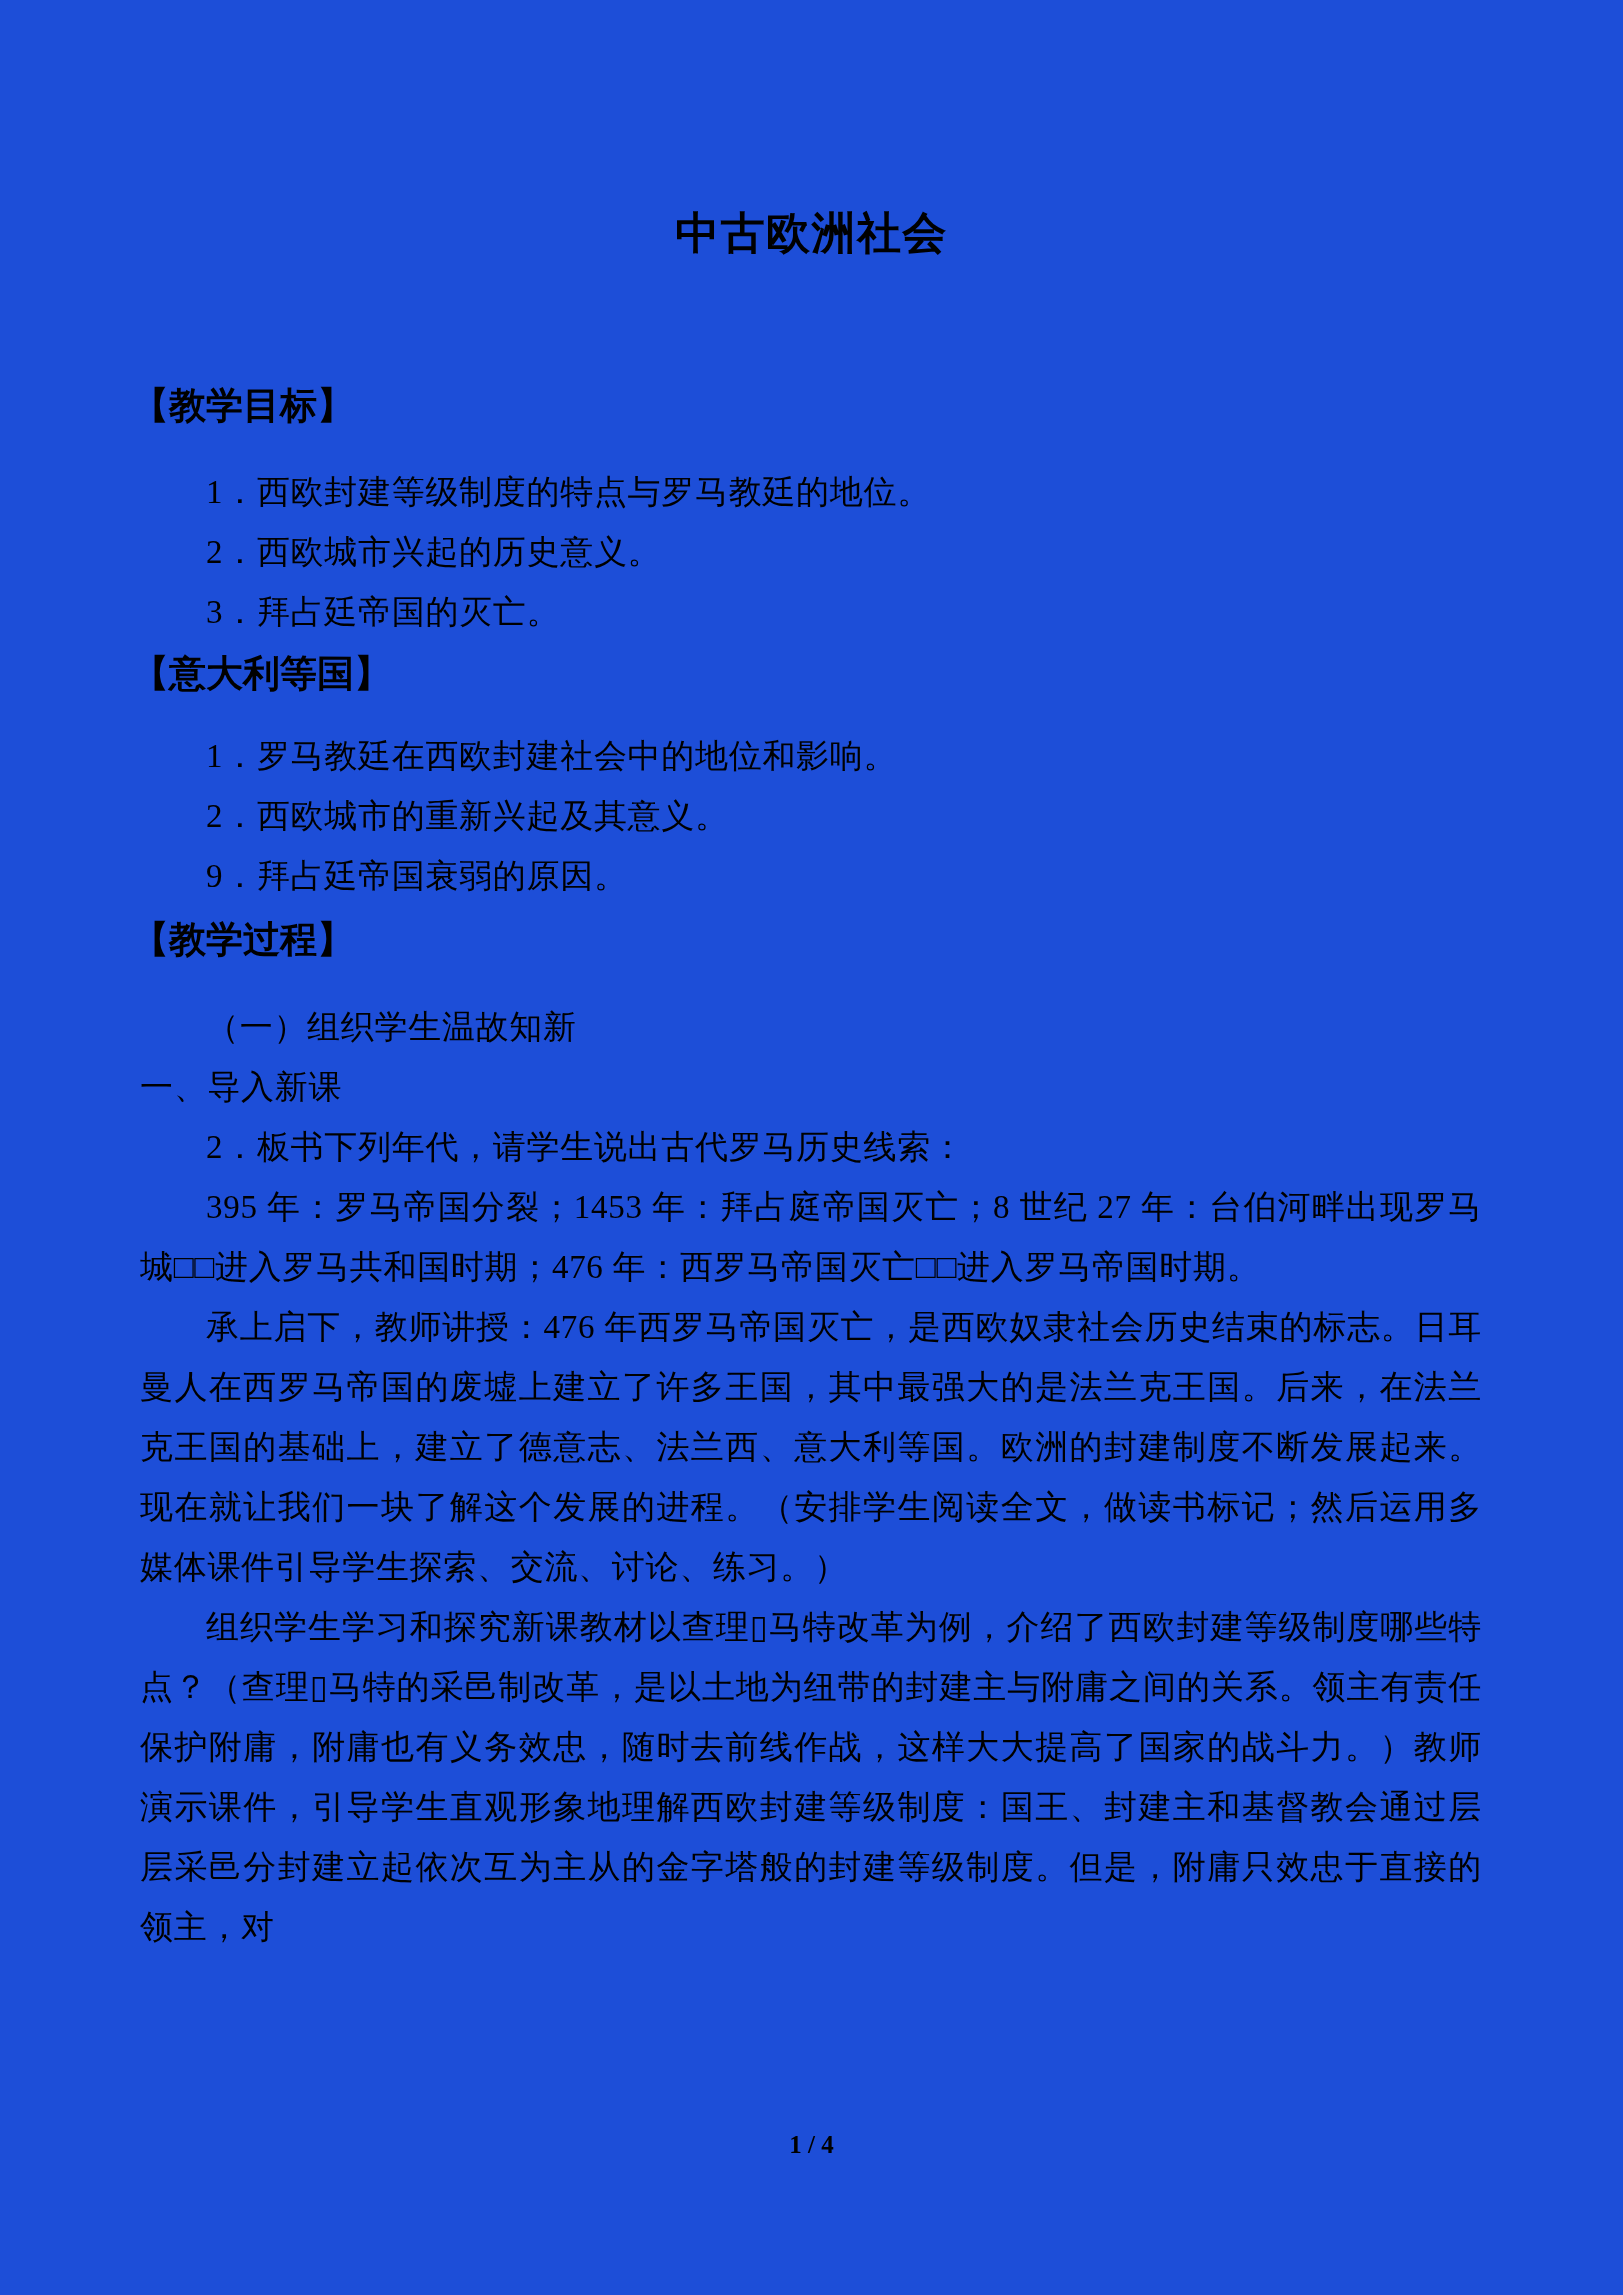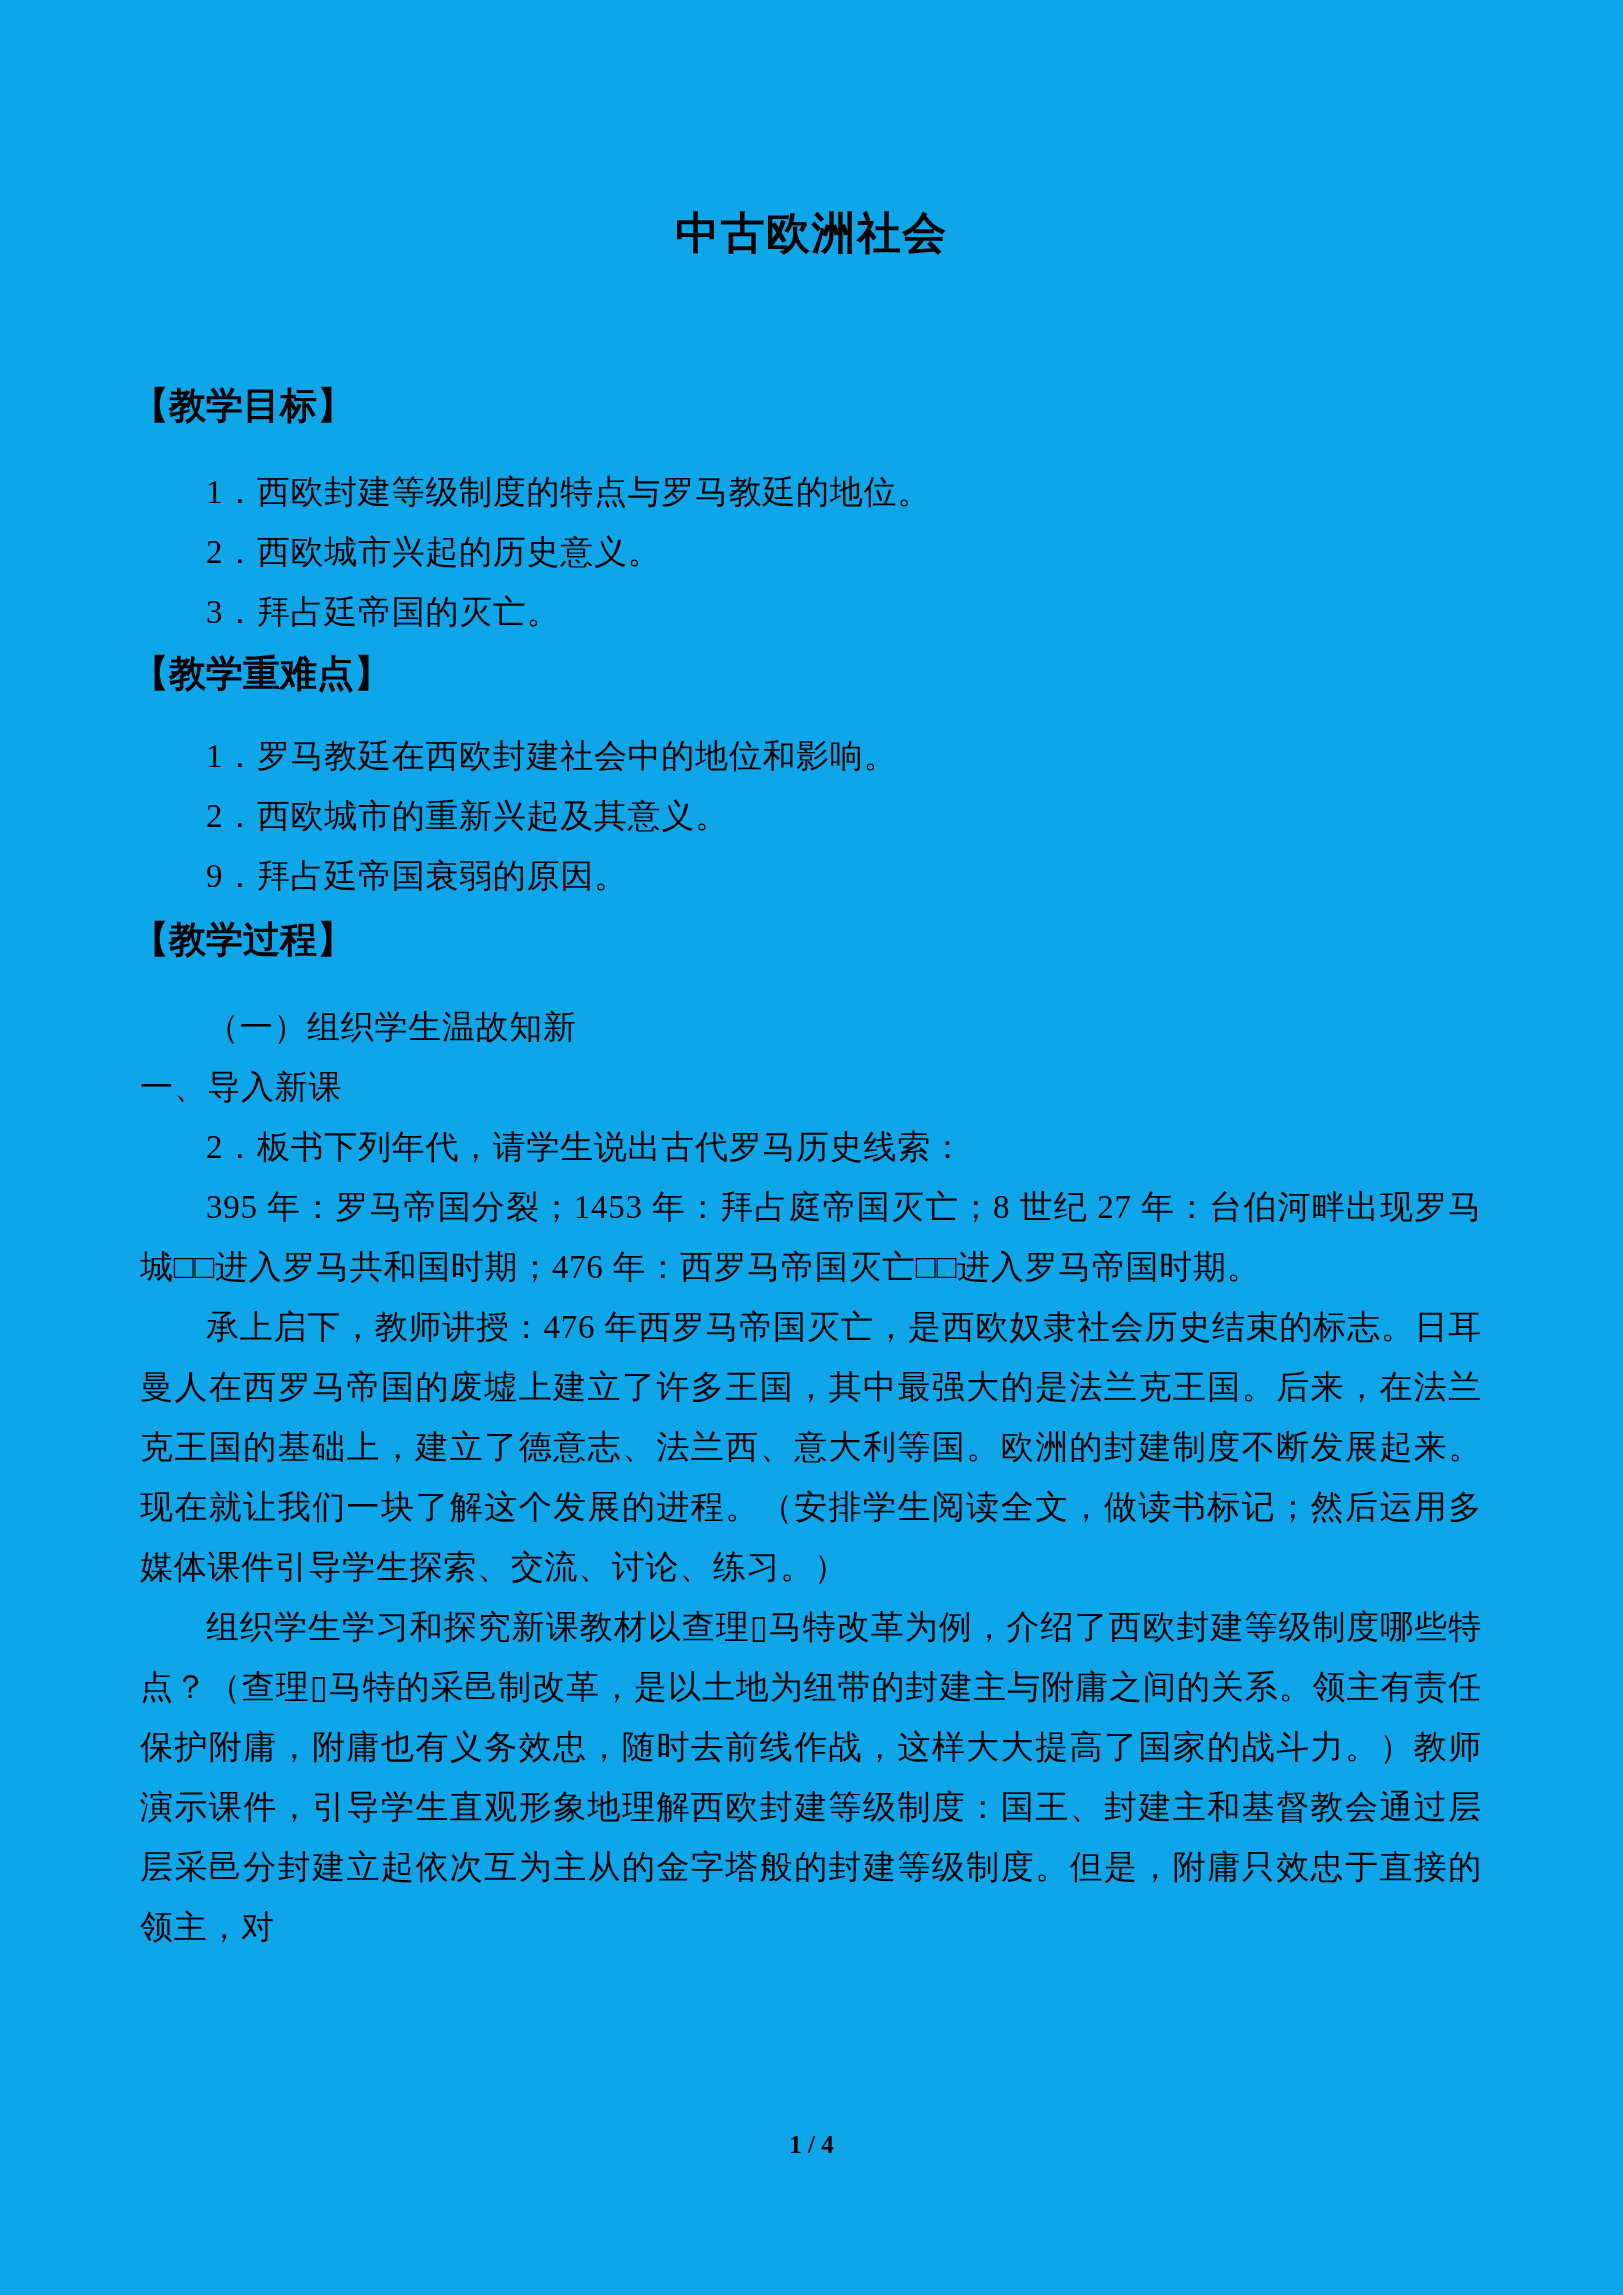--- a/index.html
+++ b/index.html
@@ -1,20 +1,20 @@
 <!DOCTYPE html>
 <html style="font-size:11px"><head>
 <meta charset="utf-8">
 <style>
   html, body { margin: 0; padding: 0; background: #ffffff; }
   .page {
     position: relative;
     width: 1623px;
     height: 2295px;
-    background: #0ea5e9;
+    background: #1d4ed8;
     color: #000000;
     font-family: "Liberation Serif", "DejaVu Serif", serif;
     overflow: hidden;
   }
   .doc-title {
     position: absolute;
     top: 207px; left: 140px; right: 140px;
     margin: 0;
     text-align: center;
     font-size: 44px;
@@ -82,21 +82,21 @@
   <h1 class="doc-title">中古欧洲社会</h1>
 
   <h2 class="sec-heading h-objectives">【教学目标】</h2>
 
   <div class="list list-objectives">
     <p class="li">1．西欧封建等级制度的特点与罗马教廷的地位。</p>
     <p class="li">2．西欧城市兴起的历史意义。</p>
     <p class="li">3．拜占廷帝国的灭亡。</p>
   </div>
 
-  <h2 class="sec-heading h-keypoints">【教学重难点】</h2>
+  <h2 class="sec-heading h-keypoints">【意大利等国】</h2>
 
   <div class="list list-keypoints">
     <p class="li">1．罗马教廷在西欧封建社会中的地位和影响。</p>
     <p class="li">2．西欧城市的重新兴起及其意义。</p>
     <p class="li">9．拜占廷帝国衰弱的原因。</p>
   </div>
 
   <h2 class="sec-heading h-process">【教学过程】</h2>
 
   <div class="body-text">

